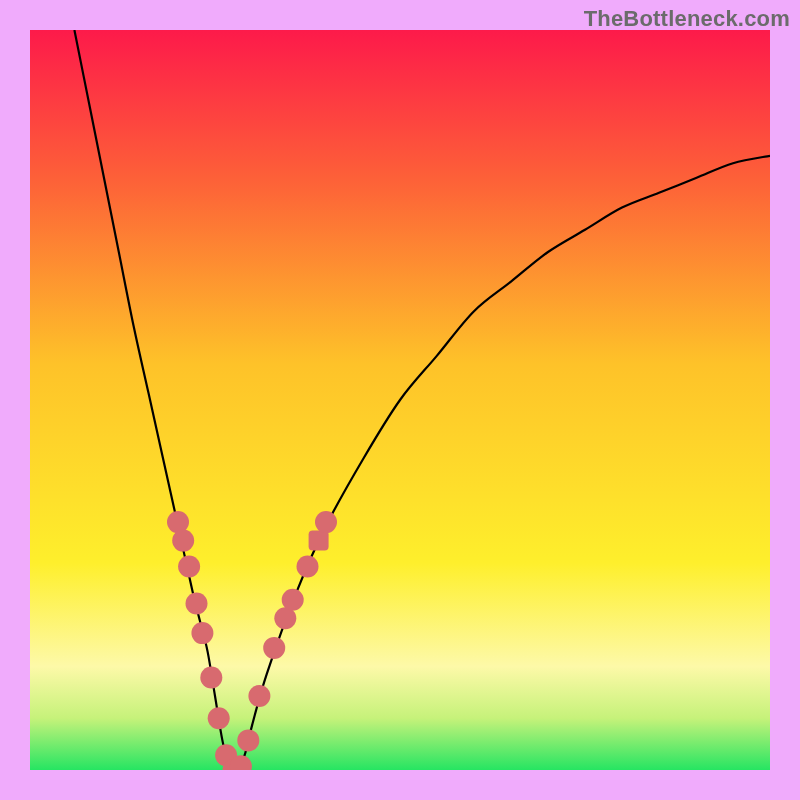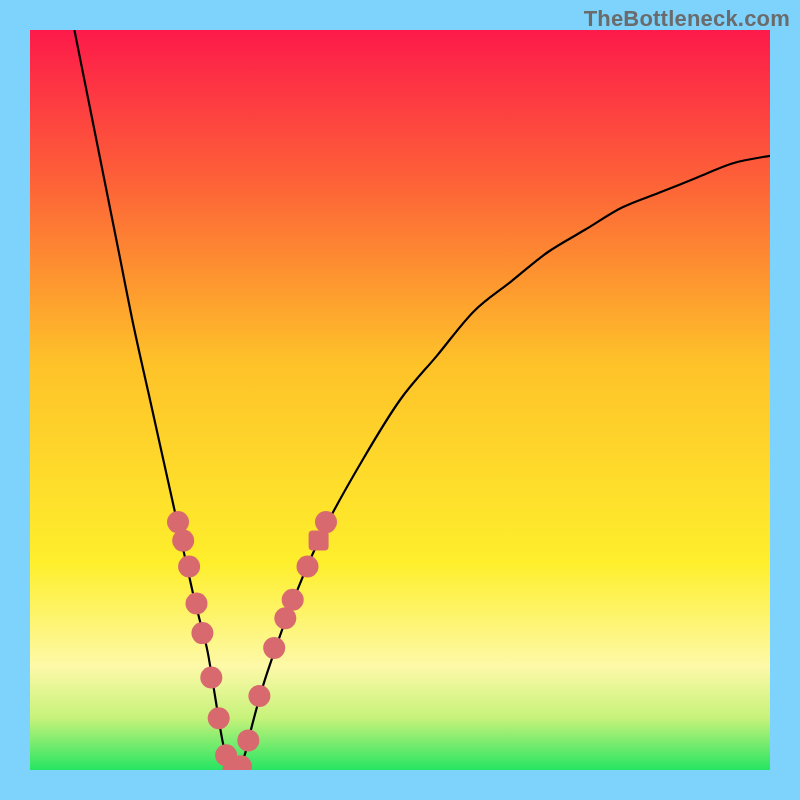--- a/index.html
+++ b/index.html
@@ -9,21 +9,21 @@
     height: 800px;
     overflow: hidden;
     background: #000;
     font-family: Arial, Helvetica, sans-serif;
   }
   .frame {
     position: absolute;
     top: 0; left: 0;
     width: 800px;
     height: 800px;
-    background: #7dd3fc;
+    background: #f0abfc;
   }
   .plot-area {
     position: absolute;
     left: 30px;
     top: 30px;
     width: 740px;
     height: 740px;
     overflow: hidden;
   }
   .watermark {

